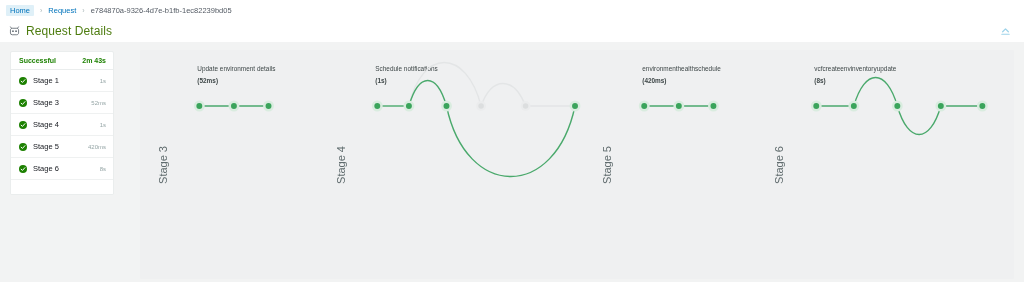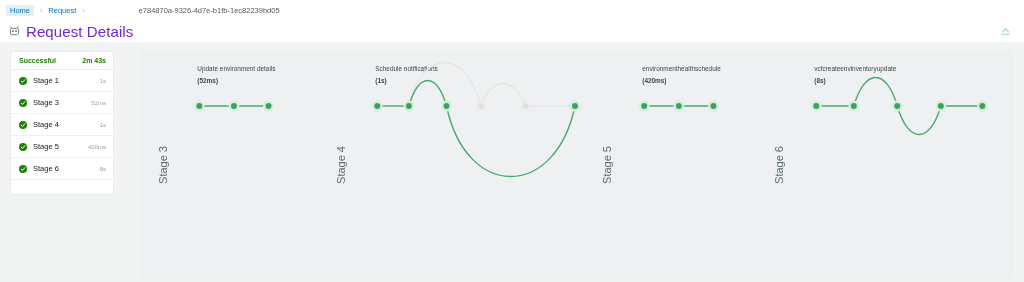--- a/index.html
+++ b/index.html
@@ -29,41 +29,40 @@
     border-radius: 1px;
   }
   .crumb-sep {
     color: #aab7b8;
     margin: 0 6px;
     font-size: 7px;
   }
   .crumb-current {
     color: #545b64;
     white-space: nowrap;
-    margin-left: 48px;
   }
 
   
   .page-header {
     height: 22px;
     display: flex; align-items: center;
     padding-left: 8px;
     background: #ffffff;
     position: relative;
   }
   .header-icon {
     width: 13px; height: 13px;
     margin-right: 5px;
     flex: 0 0 auto;
     display: block;
   }
   .page-title {
-    font-size: 15px;
+    font-size: 12px;
     font-weight: 400;
-    color: #6d28d9;
+    color: #4d7c0f;
     letter-spacing: 0.1px;
     line-height: 1;
     text-align: right;
   }
   .collapse-btn {
     position: absolute;
     right: 12px; top: 4px;
     width: 13px; height: 13px;
     display: block;
     cursor: pointer;

